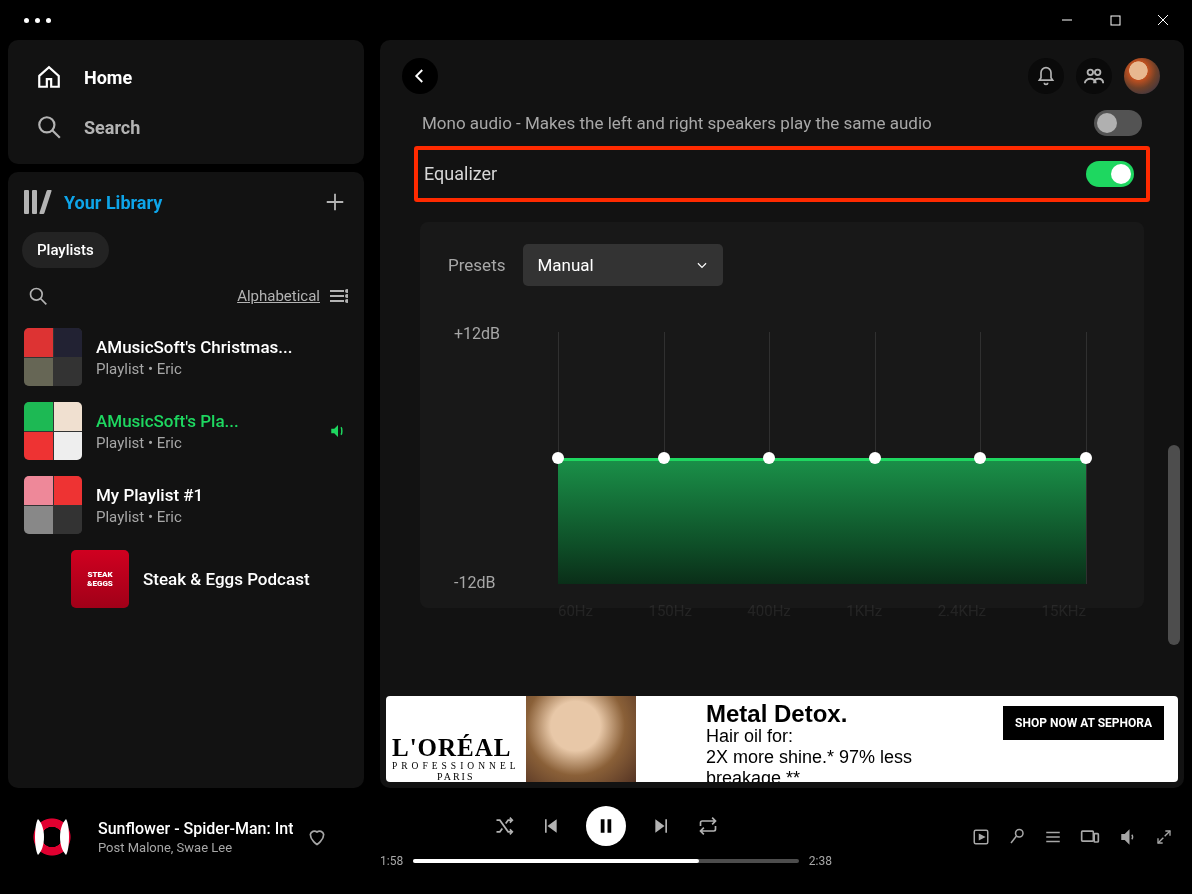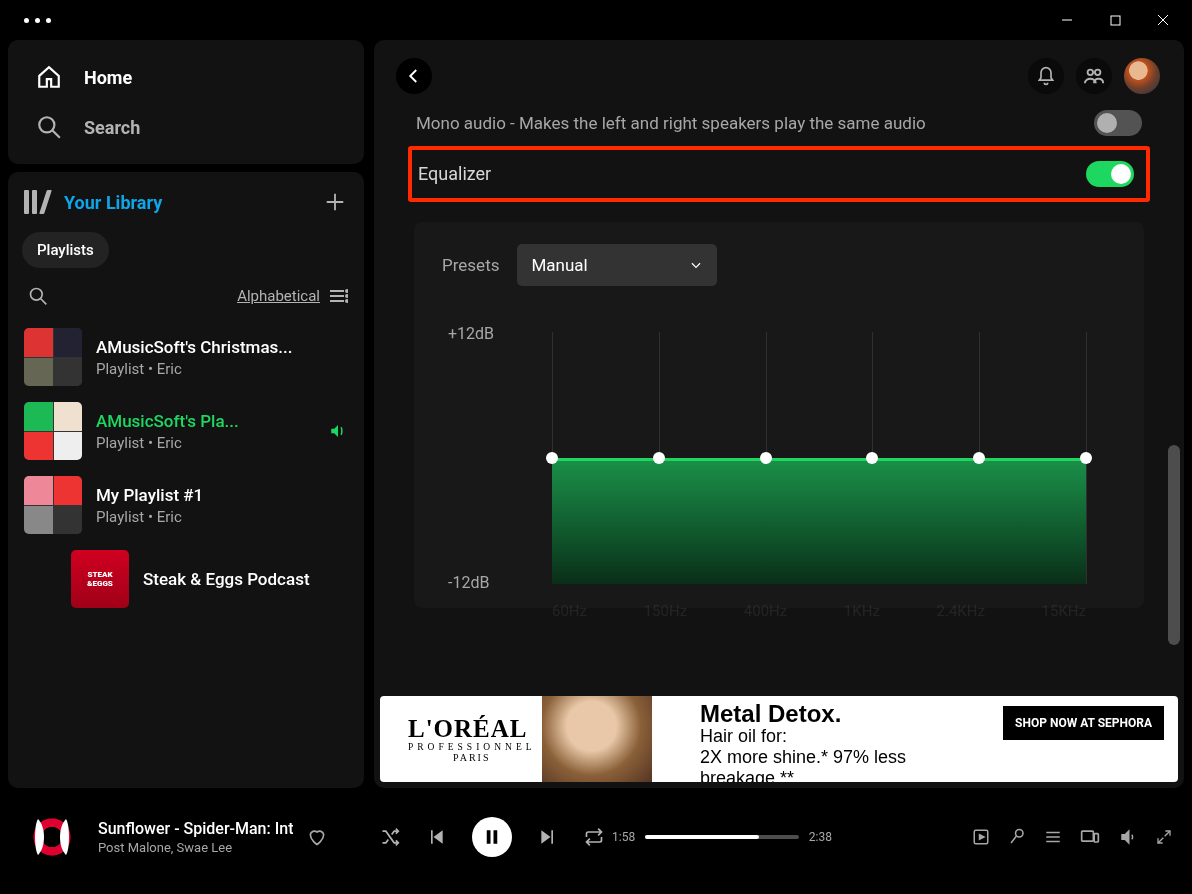--- a/index.html
+++ b/index.html
@@ -5,21 +5,21 @@
   * { box-sizing: border-box; margin:0; padding:0; }
   html,body { width:1192px; height:894px; background:#000; font-family: -apple-system, BlinkMacSystemFont, "Segoe UI", Roboto, Arial, sans-serif; color:#fff; overflow:hidden; }
   
   .titlebar { height:40px; display:flex; align-items:center; justify-content:space-between; padding:0 6px 0 24px; }
   .titlebar-left { display:flex; gap:4px; }
   .dots { display:flex; gap:6px; }
   .dots span { width:5px; height:5px; border-radius:50%; background:#fff; display:block; }
   .win-controls { display:flex; gap:2px; }
   .win-btn { width:46px; height:30px; display:flex; align-items:center; justify-content:center; }
   .win-btn svg { stroke:#fff; stroke-width:1; fill:none; }
-  .app { display:flex; height:748px; gap:10px; padding:0 8px; }
+  .app { display:flex; height:748px; gap:16px; padding:0 8px; }
   .col-left { width:356px; display:flex; flex-direction:column; gap:8px; }
   .panel { background:#121212; border-radius:10px; }
   .nav-panel { padding:12px 8px; }
   .nav-item { display:flex; align-items:center; gap:22px; padding:12px 20px; color:#b3b3b3; font-size:18px; font-weight:700; }
   .nav-item.active { color:#fff; }
   .nav-item .icn { width:26px; height:26px; display:flex; align-items:center; justify-content:center; }
   .lib-panel { flex:1; padding:8px 10px 8px 10px; display:flex; flex-direction:column; overflow:hidden; }
   .lib-header { display:flex; align-items:center; justify-content:space-between; padding:10px 8px 10px 6px; }
   .lib-title { display:flex; align-items:center; gap:16px; color:#0ea5e9; font-size:18px; font-weight:700; }
   .lib-icn { display:flex; gap:3px; }
@@ -75,41 +75,41 @@
   .eq-top-label { position:absolute; left:6px; top:6px; color:#a7a7a7; font-size:16px; }
   .eq-bot-label { position:absolute; left:6px; bottom:6px; color:#a7a7a7; font-size:16px; }
   .eq-area { position:absolute; left:110px; right:30px; top:14px; bottom:14px; }
   .eq-fill { position:absolute; left:0; right:0; top:50%; bottom:0; background:linear-gradient(#1a8f48, #0e4d27 70%, #0a2e18); border-top:3px solid #1ed760; }
   .eq-node { position:absolute; top:50%; width:12px; height:12px; margin-top:-6px; margin-left:-6px; border-radius:50%; background:#fff; }
   .eq-grid { position:absolute; top:0; bottom:0; width:1px; background:#303030; }
   .eq-xaxis { position:absolute; left:110px; right:30px; bottom:-22px; display:flex; justify-content:space-between; color:#888; font-size:15px; opacity:0.15; }
   .scrollbar { position:absolute; right:4px; top:405px; width:12px; height:200px; background:#4d4d4d; border-radius:6px; }
   
   .ad { height:86px; background:#fff; color:#000; margin:10px 6px 6px 6px; border-radius:4px; display:flex; overflow:hidden; align-items:stretch; }
-  .ad-left { width:310px; display:flex; align-items:center; justify-content:flex-start; padding-left:28px; position:relative; }
+  .ad-left { width:310px; display:flex; align-items:flex-end; justify-content:flex-start; padding-left:6px; position:relative; }
   .ad-logo { font-family:Georgia, serif; letter-spacing:1px; }
   .ad-logo .big { font-size:25px; font-weight:600; }
   .ad-logo .sm { font-size:9.5px; letter-spacing:4px; display:block; text-align:center; margin-top:-1px; }
   .ad-logo .sm2 { font-size:10px; letter-spacing:2px; display:block; text-align:center; }
   .ad-img { width:110px; height:100%; background:radial-gradient(circle at 45% 35%, #e8c8a8 0%, #e8c8a8 30%, #8a6038 60%, #553424 100%); margin-left:6px; }
   .ad-mid { flex:1; padding:4px 10px 2px 10px; font-family:Arial,sans-serif; }
   .ad-mid .t1 { font-size:24px; font-weight:900; }
   .ad-mid .t2 { font-size:18px; margin-top:-2px;}
   .ad-mid .t3 { font-size:18px; font-weight:400; }
   .ad-btn { align-self:flex-start; margin:10px 14px 0 0; background:#000; color:#fff; font-size:12px; font-weight:700; padding:10px 12px; }
   
   .player { height:98px; display:flex; align-items:center; padding:1px 20px; }
   .p-left { width:360px; display:flex; align-items:center; gap:14px; }
   .p-art { width:64px; height:64px; border-radius:5px; background:radial-gradient(circle at 50% 50%, #000 0%, #000 22%, #e00030 23%, #e00030 40%, #000 42%); display:flex; align-items:center; justify-content:center; }
   .p-art svg { width:48px; height:48px; }
   .p-info { min-width:0; }
   .p-title { font-size:16px; font-weight:500; white-space:nowrap; overflow:hidden; text-overflow:ellipsis; max-width:230px; }
   .p-sub { font-size:13px; color:#a7a7a7; margin-top:2px; }
   .heart { color:#a7a7a7; }
-  .p-center { flex:1; display:flex; flex-direction:row; align-items:center; gap:8px; }
+  .p-center { flex:1; display:flex; flex-direction:column; align-items:center; gap:8px; }
   .p-controls { display:flex; align-items:center; gap:26px; }
   .p-controls .ctl { color:#b3b3b3; display:flex; }
   .play-btn { width:40px; height:40px; border-radius:50%; background:#fff; display:flex; align-items:center; justify-content:center; }
   .play-btn svg { fill:#000; }
   .p-progress { display:flex; align-items:center; gap:10px; width:100%; max-width:460px; font-size:12px; color:#a7a7a7; }
   .p-bar { flex:1; height:4px; background:#4d4d4d; border-radius:2px; position:relative; }
   .p-bar .fill { position:absolute; left:0; top:0; bottom:0; width:74%; background:#fff; border-radius:2px; }
   .p-right { width:340px; display:flex; align-items:center; justify-content:flex-end; gap:18px; color:#a7a7a7; }
   .p-right .ricn { display:flex; }
   svg { display:block; }

